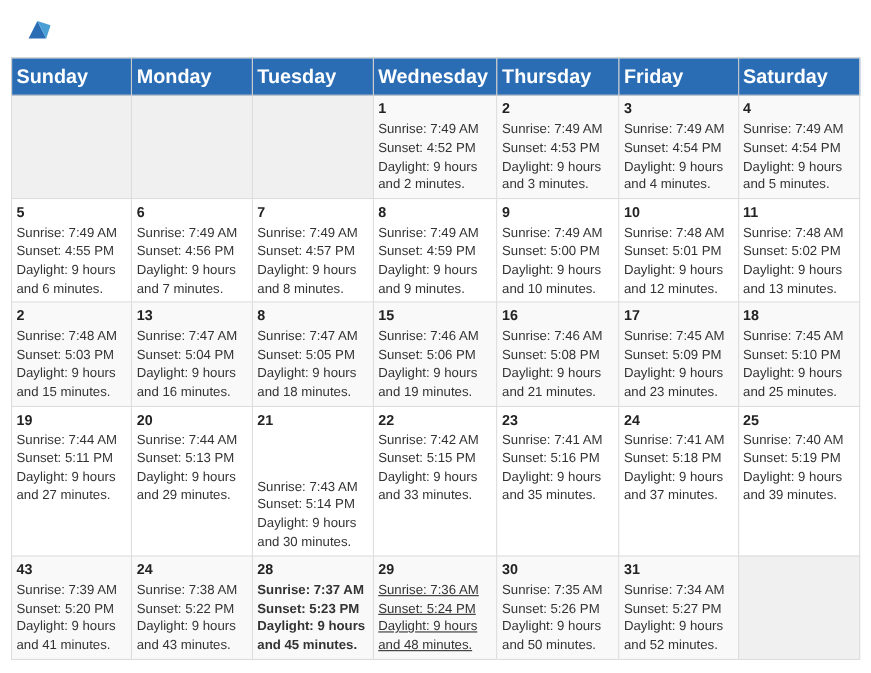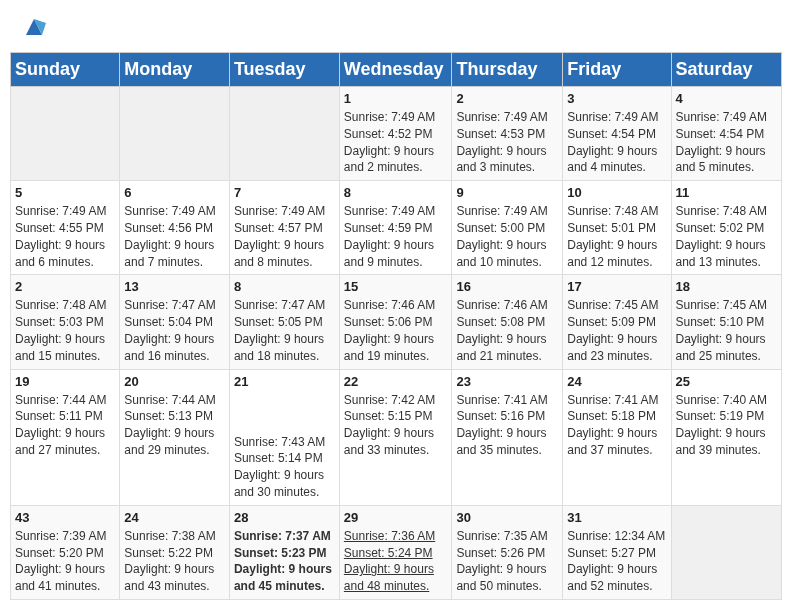--- a/index.html
+++ b/index.html
@@ -305,20 +305,20 @@
 Daylight: 9 hours and 48 minutes.</div>
         </td>
         <td>
           <div class="day-number">30</div>
           <div class="day-info" style="white-space: pre-line;">Sunrise: 7:35 AM
 Sunset: 5:26 PM
 Daylight: 9 hours and 50 minutes.</div>
         </td>
         <td>
           <div class="day-number">31</div>
-          <div class="day-info" style="white-space: pre-line;">Sunrise: 12:34 AM
+          <div class="day-info" style="white-space: pre-line;">Sunrise: 7:34 AM
 Sunset: 5:27 PM
 Daylight: 9 hours and 52 minutes.</div>
         </td>
         <td class="empty-cell"></td>
       </tr>
     </tbody>
 </table>
 
 </body></html>

